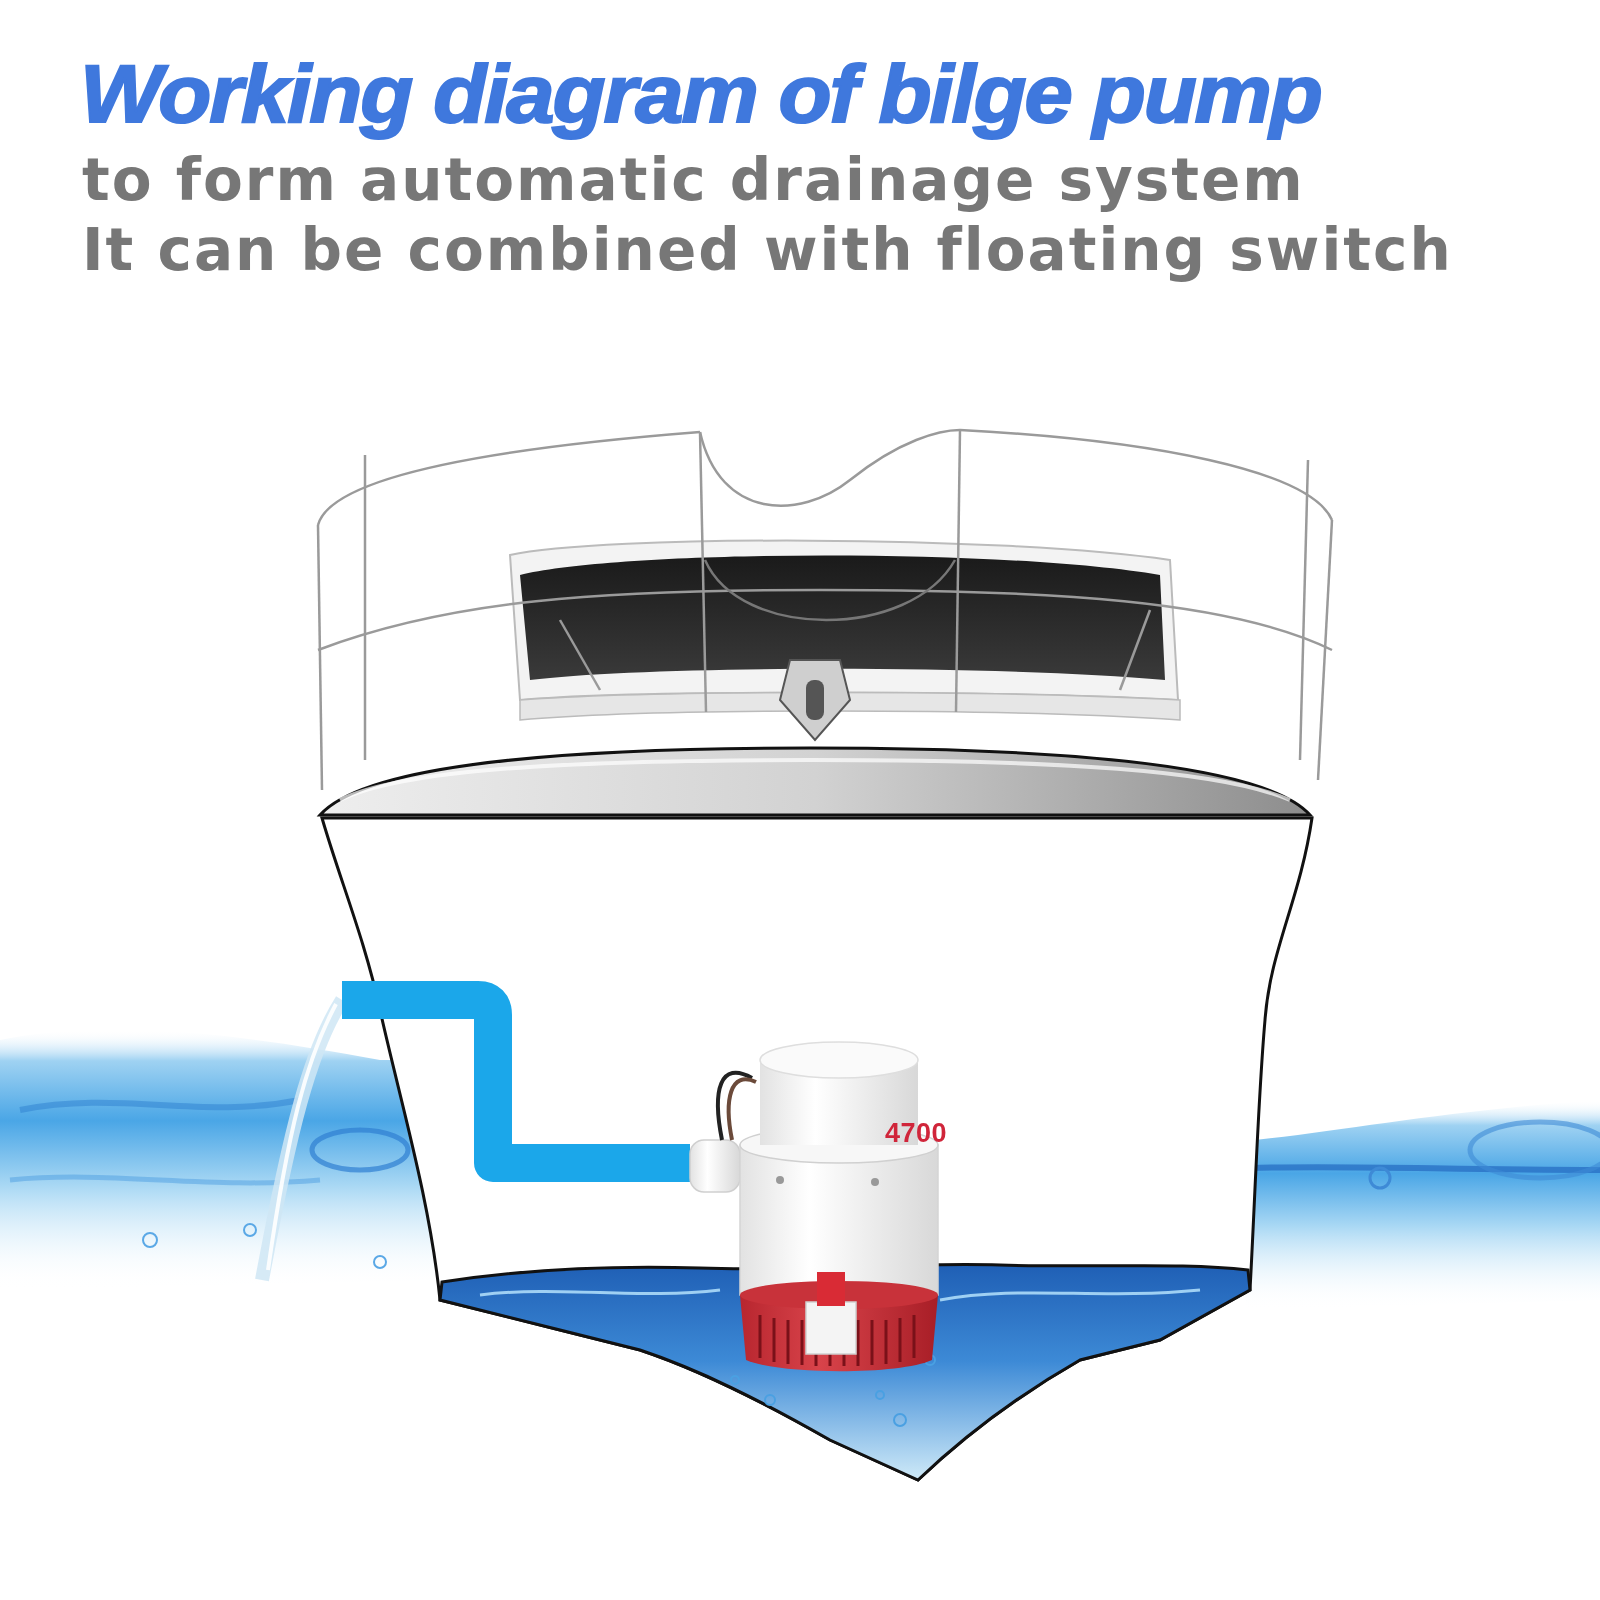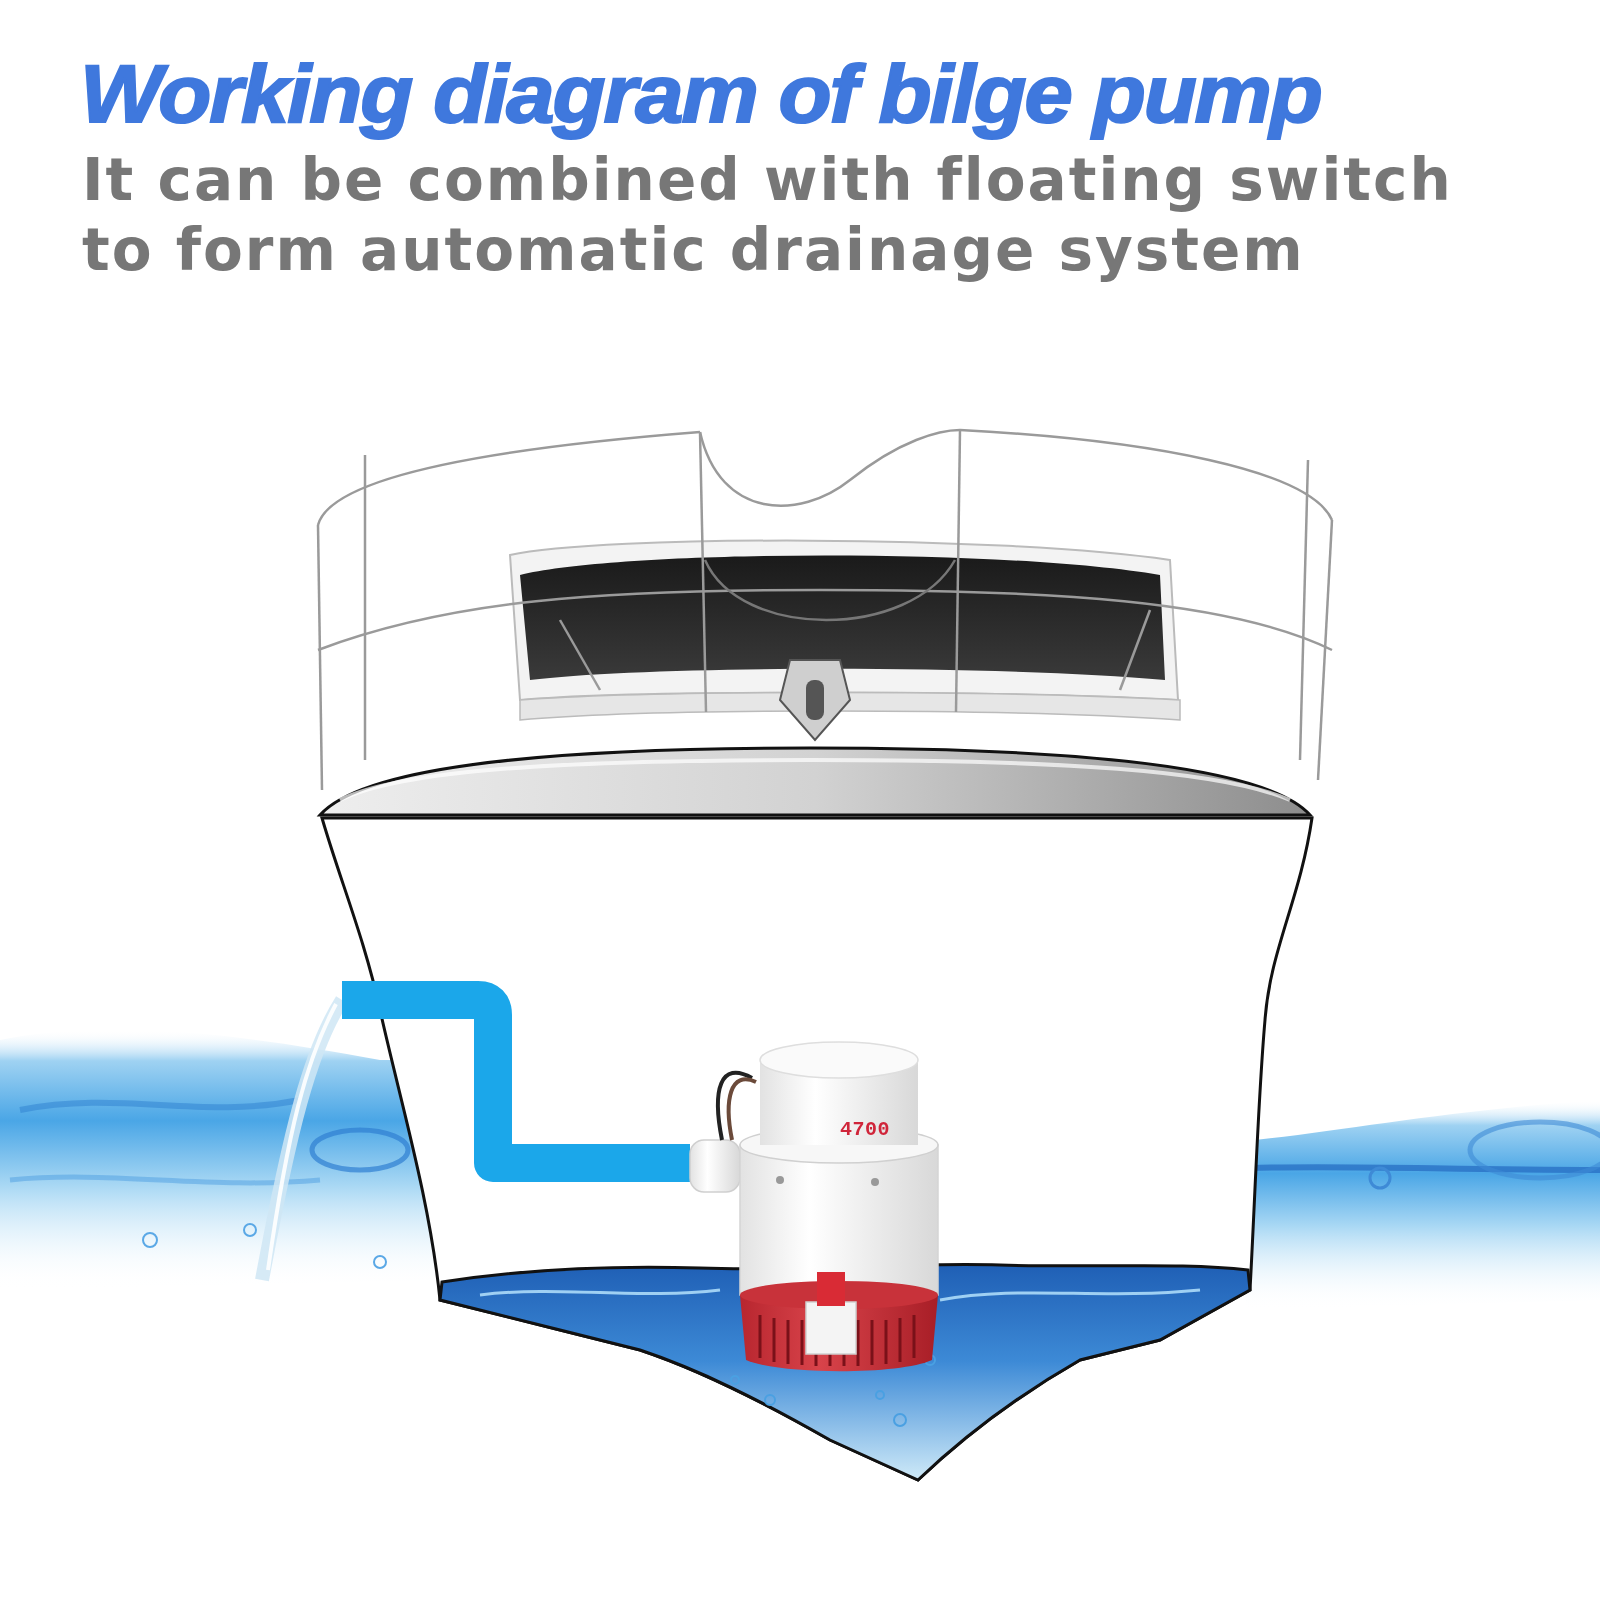--- a/index.html
+++ b/index.html
@@ -17,32 +17,32 @@
     position: absolute; left: 82px; top: 145px; margin: 0;
     font-family: "DejaVu Sans", sans-serif; font-weight: bold;
     font-size: 58px; line-height: 70px; letter-spacing: 2px;
     color: #777777;
   }
   .subtitle span { display: block; }
 
   .scene { position: absolute; left: 0; top: 0; width: 1600px; height: 1600px; }
 
   .pump-label {
-    position: absolute; left: 840px; top: 1118px;
-    font-family: Liberation Mono, monospace; font-weight: bold; font-size: 20px;
+    position: absolute; left: 885px; top: 1118px;
+    font-family: Liberation Sans, sans-serif; font-weight: bold; font-size: 27px;
     color: #d0253a; letter-spacing: 0.5px;
   }
 </style>
 </head>
 <body>
 
 <h1 class="title">Working diagram of bilge pump</h1>
 <div class="subtitle">
+  <span>to form automatic drainage system</span>
   <span>It can be combined with floating switch</span>
-  <span>to form automatic drainage system</span>
 </div>
 
 <svg class="scene" viewBox="0 0 1600 1600" xmlns="http://www.w3.org/2000/svg">
   <defs>
     <linearGradient id="seaGrad" x1="0" y1="0" x2="0" y2="1">
       <stop offset="0" stop-color="#ffffff" stop-opacity="0"></stop>
       <stop offset="0.12" stop-color="#9fd2f2"></stop>
       <stop offset="0.35" stop-color="#4aa6e6"></stop>
       <stop offset="0.6" stop-color="#a9d8f4"></stop>
       <stop offset="1" stop-color="#ffffff" stop-opacity="0"></stop>

